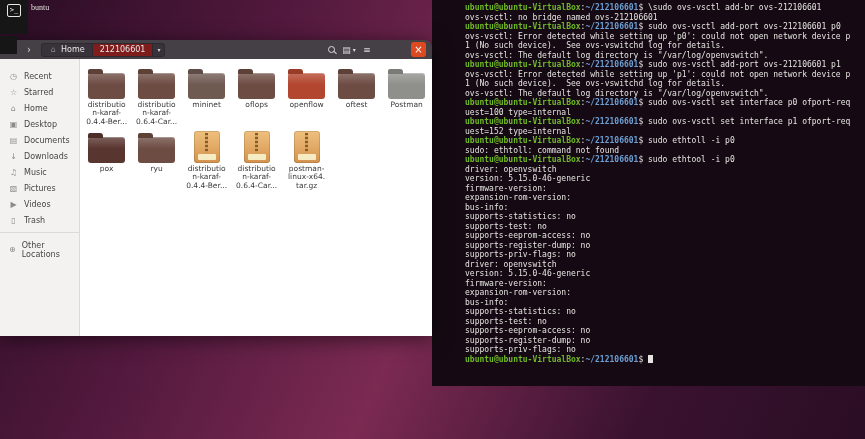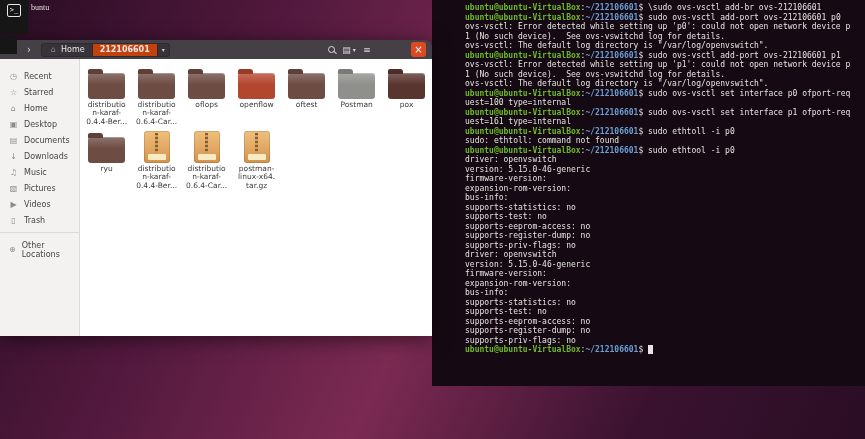--- a/index.html
+++ b/index.html
@@ -30,21 +30,21 @@
   .fm { position:absolute; left:0; top:40px; width:432px; height:296px; z-index:2;
         border-radius:8px 8px 0 0; overflow:hidden; box-shadow:0 3px 20px rgba(0,0,0,.55); }
   .fm-header { height:19px; background:var(--headerbar,#454045); display:flex; align-items:center;
                padding:0 6px; gap:2px; color:#ececec; font-size:8px; }
   .nav-btn { width:14px; height:14px; background:transparent; border:none; color:#d8d8d8; font-size:10px;
              line-height:12px; cursor:default; font-family:inherit; }
   .crumbs { display:flex; align-items:stretch; height:14px; margin-left:3px; background:#38333a;
             border-radius:3px; overflow:hidden; border:1px solid #2d292f; }
   .crumb { display:flex; align-items:center; gap:3px; padding:0 7px; background:transparent; border:none;
            color:#e8e8e8; font-size:8px; border-right:1px solid #2d292f; font-family:inherit; }
-  .crumb.active { background:#c2410c;font-weight:bold; }
+  .crumb.active { background:#7f1d1d; }
   .crumb-chev { background:transparent; border:none; color:#cfcfcf; font-size:6px; padding:0 4px; font-family:inherit; }
   .spacer { flex:1; }
   .tool-btn { height:14px; min-width:16px; background:transparent; border:none; color:#d8d8d8;
               display:flex; align-items:center; justify-content:center; gap:2px; font-size:9px; font-family:inherit; }
   .mag { width:7px; height:7px; border:1.3px solid #d8d8d8; border-radius:50%; position:relative; display:inline-block; }
   .mag::after { content:""; position:absolute; width:4px; height:1.3px; background:#d8d8d8;
                 right:-3.5px; bottom:-1px; transform:rotate(45deg); }
   .chev { font-size:6px; }
   .close-btn { width:15px; height:15px; margin-left:34px; border:none; border-radius:3px;
                background:var(--closebtn,#dd4a22); color:#fff; font-size:10px; line-height:13px; font-family:inherit; }
@@ -77,32 +77,33 @@
 
 <div class="dock1">
   <span>&gt;_</span>
 </div>
 <div class="bg-title">buntu</div>
 <div class="dock2"></div>
 
 <div class="terminal" id="terminal" style="background: rgb(21, 10, 19); color: rgb(230, 228, 225);">
   <div id="term-lines">
       <div class="tline"><span class="tu">ubuntu@ubuntu-VirtualBox</span><span>:</span><span class="tp">~/212106601</span><span>$ </span><span>\sudo ovs-vsctl add-br ovs-212106601</span></div>
+      <div class="tline"><span>ovs-vsctl: no bridge named ovs-212106601</span></div>
       <div class="tline"><span class="tu">ubuntu@ubuntu-VirtualBox</span><span>:</span><span class="tp">~/212106601</span><span>$ </span><span>sudo ovs-vsctl add-port ovs-212106601 p0</span></div>
       <div class="tline"><span>ovs-vsctl: Error detected while setting up 'p0': could not open network device p</span></div>
       <div class="tline"><span>1 (No such device).  See ovs-vswitchd log for details.</span></div>
       <div class="tline"><span>ovs-vsctl: The default log directory is "/var/log/openvswitch".</span></div>
       <div class="tline"><span class="tu">ubuntu@ubuntu-VirtualBox</span><span>:</span><span class="tp">~/212106601</span><span>$ </span><span>sudo ovs-vsctl add-port ovs-212106601 p1</span></div>
       <div class="tline"><span>ovs-vsctl: Error detected while setting up 'p1': could not open network device p</span></div>
       <div class="tline"><span>1 (No such device).  See ovs-vswitchd log for details.</span></div>
       <div class="tline"><span>ovs-vsctl: The default log directory is "/var/log/openvswitch".</span></div>
       <div class="tline"><span class="tu">ubuntu@ubuntu-VirtualBox</span><span>:</span><span class="tp">~/212106601</span><span>$ </span><span>sudo ovs-vsctl set interface p0 ofport-req</span></div>
       <div class="tline"><span>uest=100 type=internal</span></div>
       <div class="tline"><span class="tu">ubuntu@ubuntu-VirtualBox</span><span>:</span><span class="tp">~/212106601</span><span>$ </span><span>sudo ovs-vsctl set interface p1 ofport-req</span></div>
-      <div class="tline"><span>uest=161 type=internal</span></div>
+      <div class="tline"><span>uest=152 type=internal</span></div>
       <div class="tline"><span class="tu">ubuntu@ubuntu-VirtualBox</span><span>:</span><span class="tp">~/212106601</span><span>$ </span><span>sudo ethtoll -i p0</span></div>
       <div class="tline"><span>sudo: ethtoll: command not found</span></div>
       <div class="tline"><span class="tu">ubuntu@ubuntu-VirtualBox</span><span>:</span><span class="tp">~/212106601</span><span>$ </span><span>sudo ethtool -i p0</span></div>
       <div class="tline"><span>driver: openvswitch</span></div>
       <div class="tline"><span>version: 5.15.0-46-generic</span></div>
       <div class="tline"><span>firmware-version:</span></div>
       <div class="tline"><span>expansion-rom-version:</span></div>
       <div class="tline"><span>bus-info:</span></div>
       <div class="tline"><span>supports-statistics: no</span></div>
       <div class="tline"><span>supports-test: no</span></div>
@@ -212,20 +213,28 @@
             <div class="folder" style="--fc: #6d4c43;"></div>
           </div>
           <div class="file-label">
             <div>distributio</div>
             <div>n-karaf-</div>
             <div>0.6.4-Car...</div>
           </div>
         </div>
         <div class="file-item">
           <div class="icon-slot">
+            <div class="folder" style="--fc: #6f5a52;"></div>
+          </div>
+          <div class="file-label">
+            <div>mininet</div>
+          </div>
+        </div>
+        <div class="file-item">
+          <div class="icon-slot">
             <div class="folder" style="--fc: #6d4c43;"></div>
           </div>
           <div class="file-label">
             <div>oflops</div>
           </div>
         </div>
         <div class="file-item">
           <div class="icon-slot">
             <div class="folder" style="--fc: #b3462f;"></div>
           </div>

